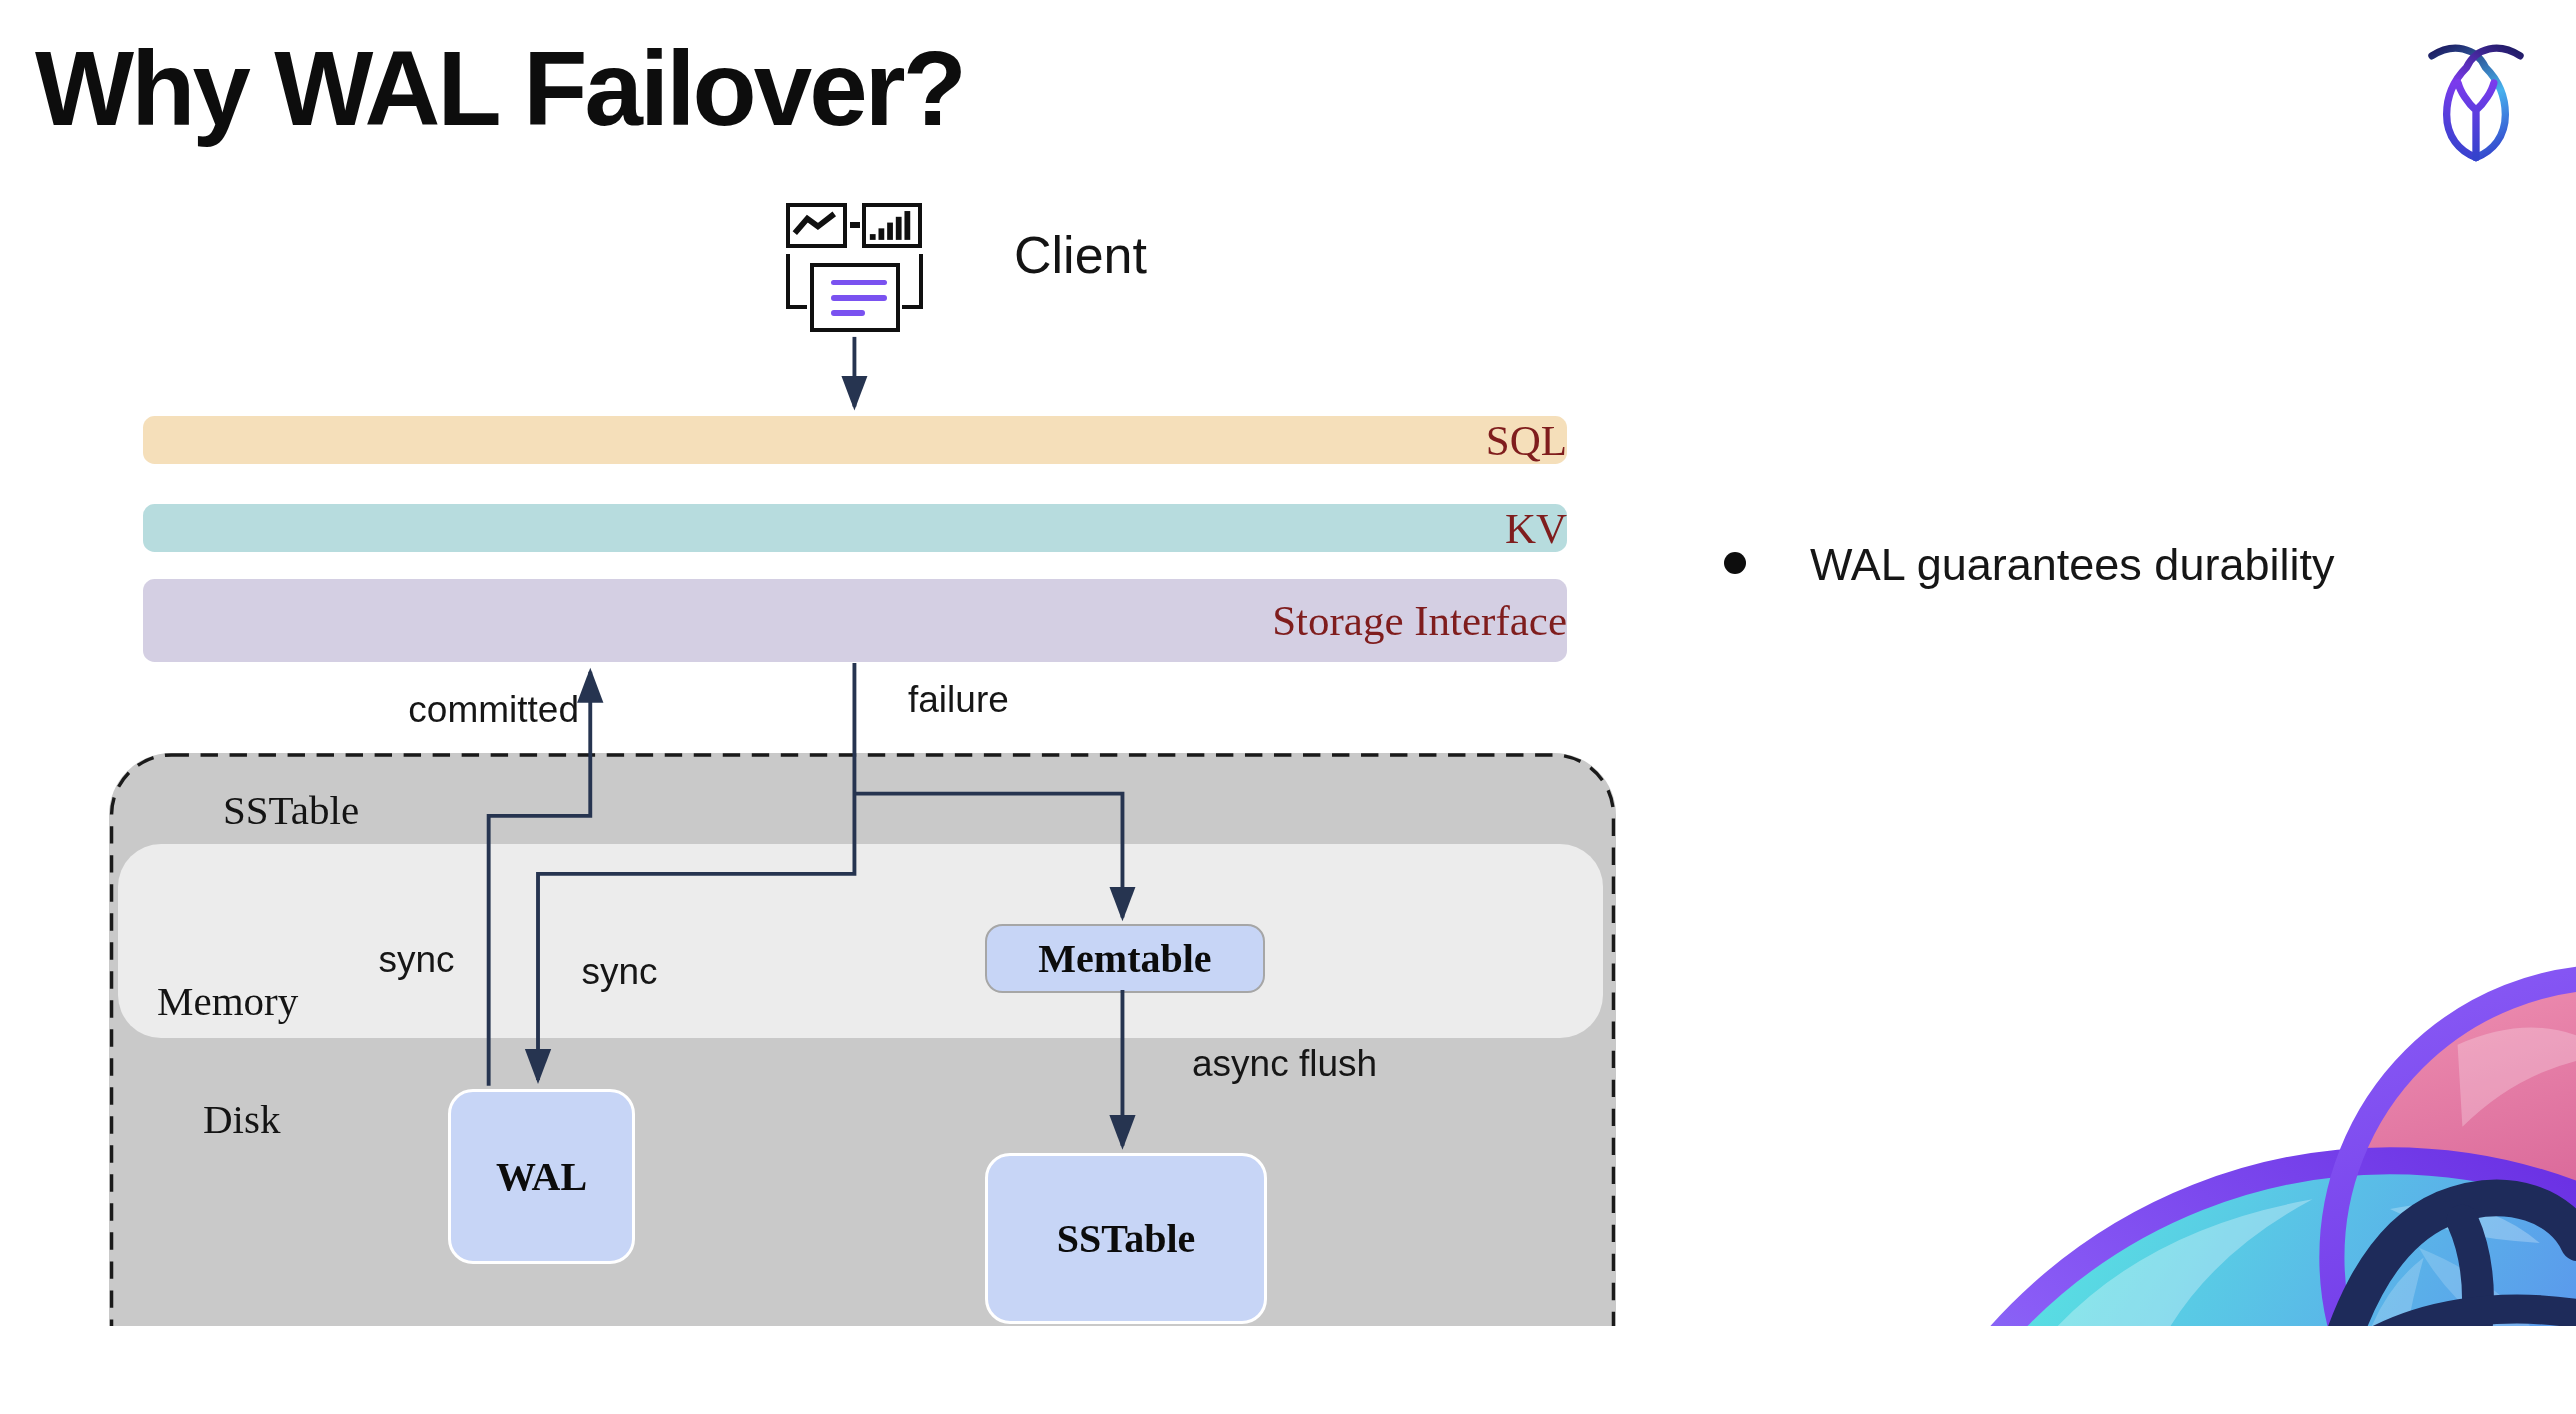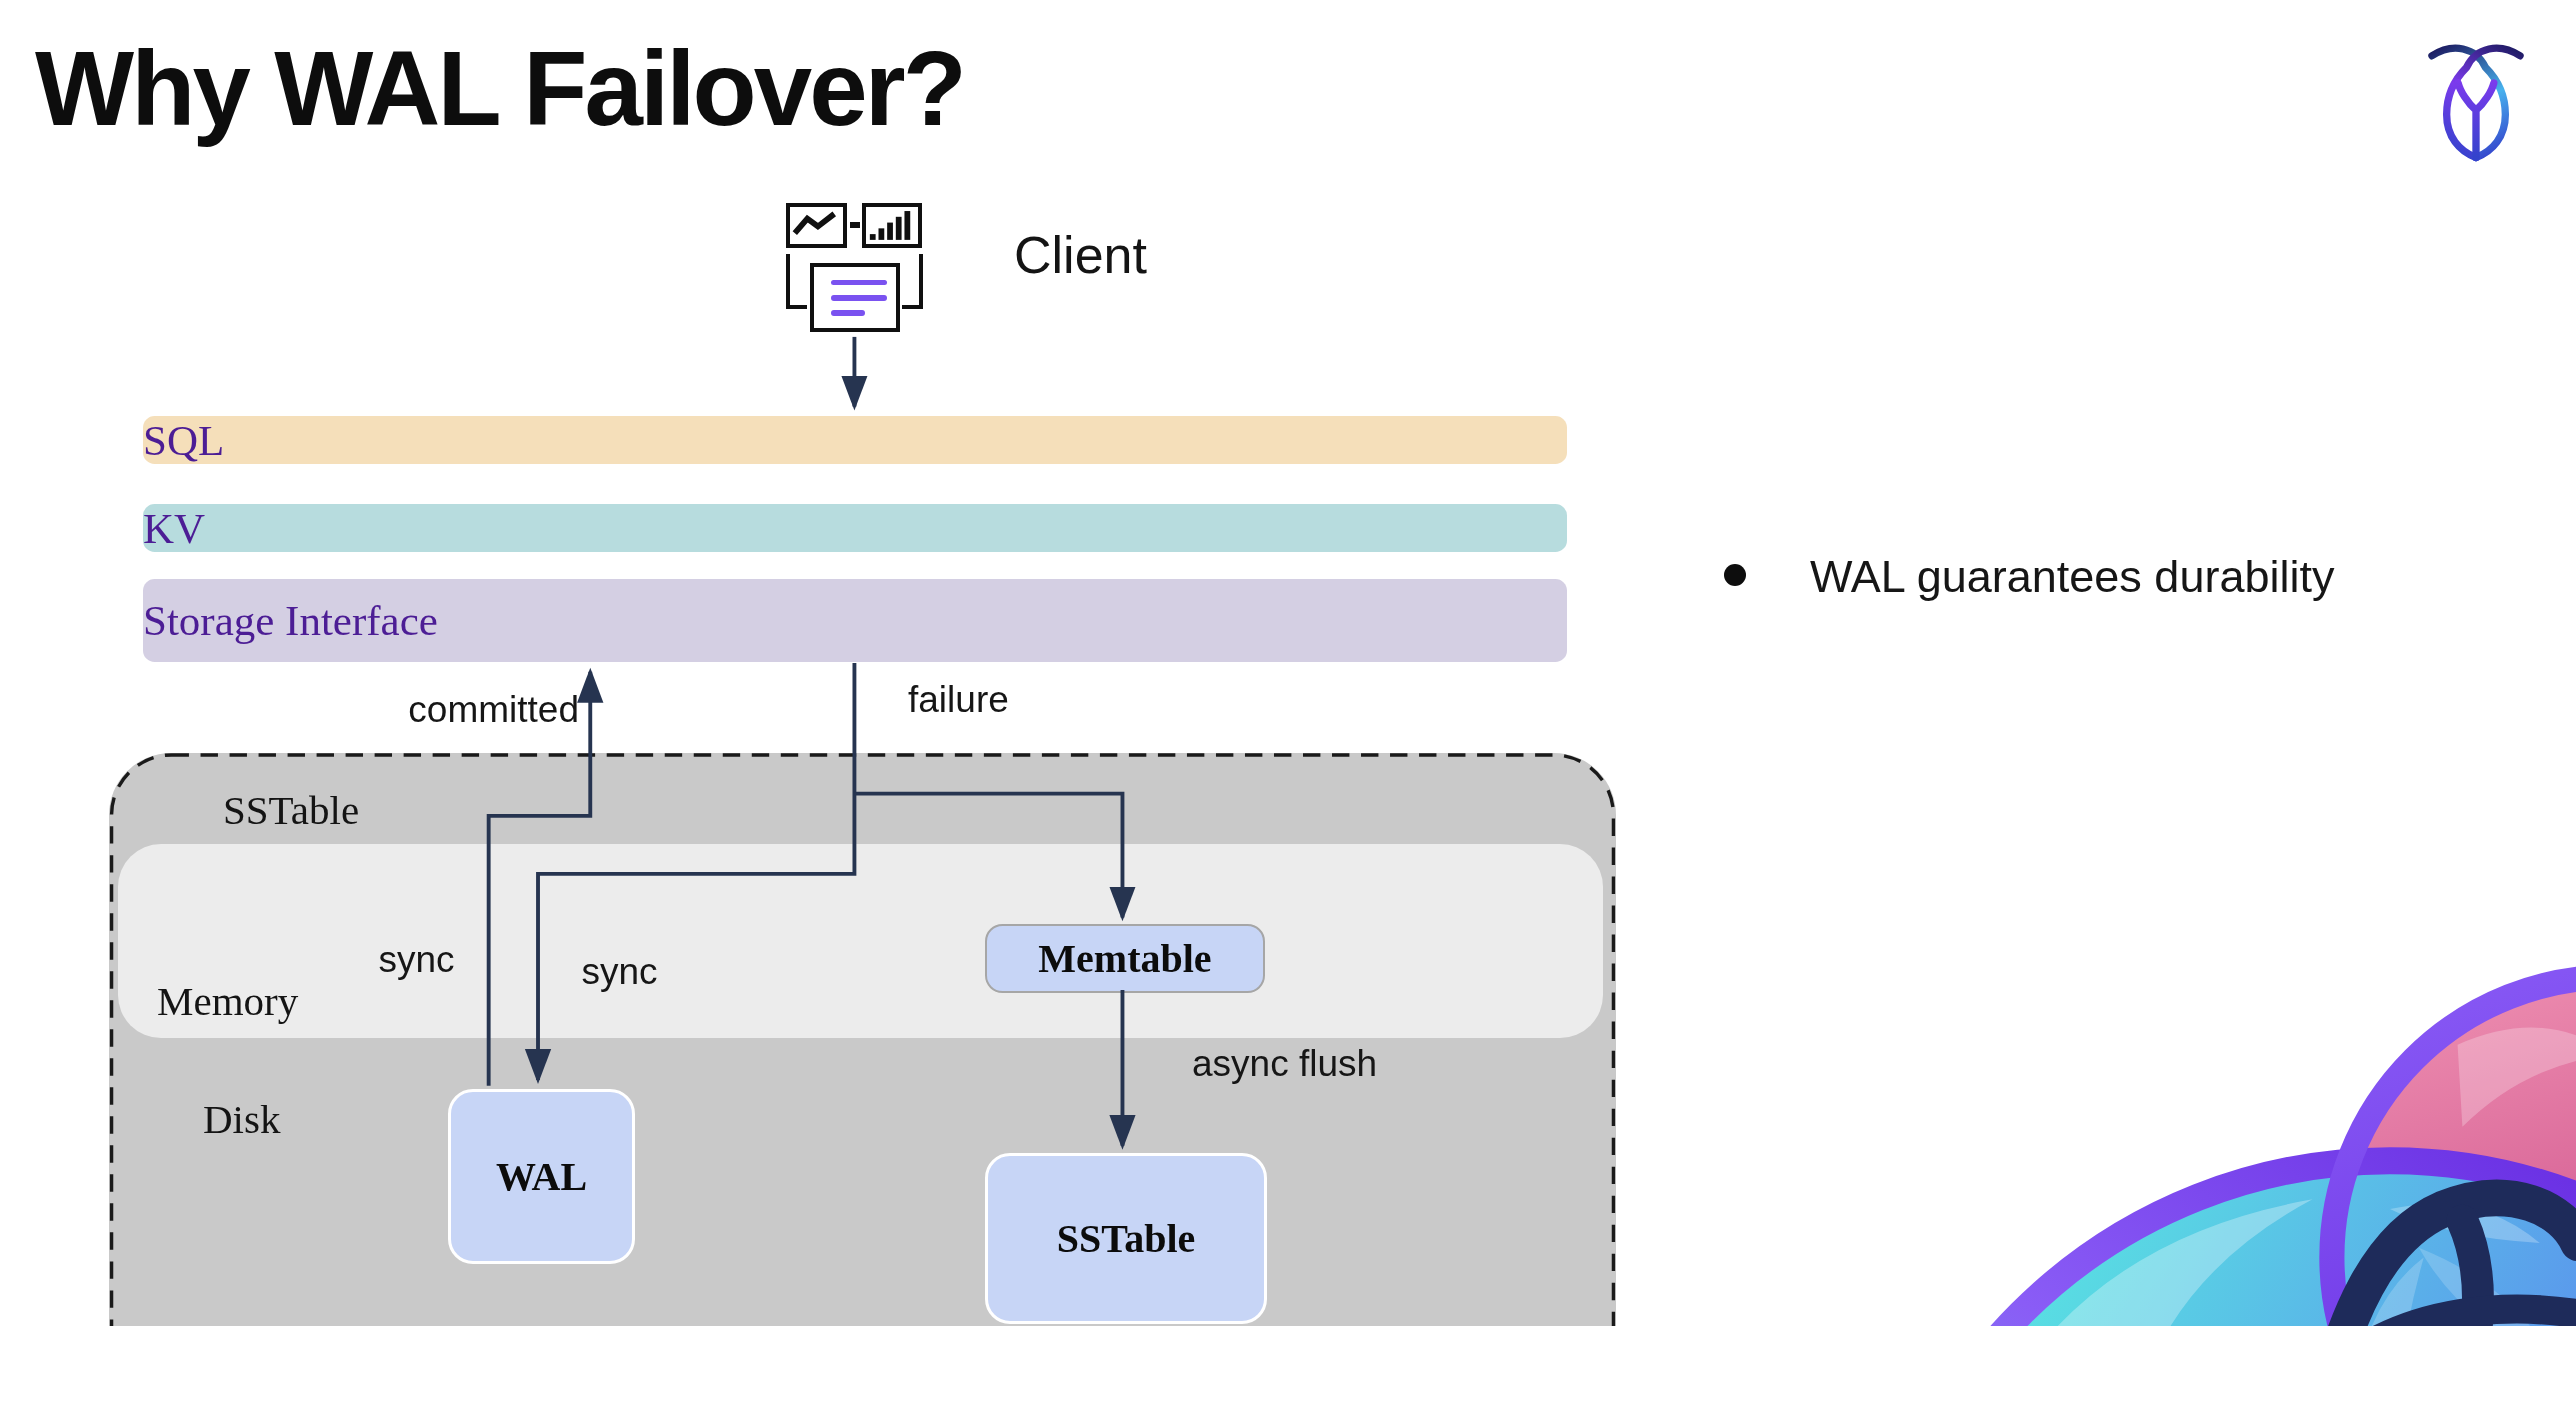--- a/index.html
+++ b/index.html
@@ -11,22 +11,22 @@
 
   
   .title{
     left:35px; top:29px; font-size:105px; font-weight:bold; letter-spacing:-2.9px;
     color:#0d0d0d; white-space:nowrap;
   }
 
   
   .layer{
     left:143px; width:1424px; border-radius:11.6px;
-    display:flex; align-items:center; justify-content:flex-start;
-    font-family:"Liberation Serif", serif; font-size:43px; color:#4c1d95;
+    display:flex; align-items:center; justify-content:flex-end;
+    font-family:"Liberation Serif", serif; font-size:43px; color:#7f1d1d;
   }
   .layer-sql{top:416px; height:48px;}
   .layer-kv{top:504px; height:48px;}
   .layer-storage{top:579px; height:83px;}
 
   
   .pebble{left:109px; top:753px; width:1507px; height:646px; border-radius:62px;}
   .memory{left:118px; top:844px; width:1485px; height:194px; border-radius:43px;}
   .zone-label{font-family:"Liberation Serif", serif; font-size:41px; color:#141414; white-space:nowrap;}
 
@@ -43,21 +43,21 @@
   .edge-label{font-size:37px; color:#161616; white-space:nowrap;}
 
   
   .cl-box{border:4.8px solid #101010; background:#fff; box-sizing:border-box;}
   .cl-bracket-l{left:786px; top:254px; width:21px; height:55px; border-left:4.8px solid #101010; border-bottom:4.8px solid #101010; box-sizing:border-box;}
   .cl-bracket-r{left:902px; top:254px; width:21px; height:55px; border-right:4.8px solid #101010; border-bottom:4.8px solid #101010; box-sizing:border-box;}
   .cl-doc-line{left:17.4px; border-radius:2.9px; height:5.8px;}
   .client-label{left:1014px; top:225px; font-size:52px; color:#141414;}
 
   
-  .bullets{left:1724px; top:534px; width:832px; display:flex; flex-direction:row; gap:60px;margin-top:12px;}
+  .bullets{left:1724px; top:534px; width:832px; display:flex; flex-direction:row; gap:60px;}
   .bullet-item{display:flex; align-items:flex-start; gap:64px;}
   .bullet-dot{width:22px; height:22px; border-radius:50%; background:#0d0d0d; flex:0 0 auto; margin-top:18.4px;}
   .bullet-text{font-size:45px; line-height:61px; color:#161616; white-space:pre-line;}
 </style>
 </head>
 <body>
 
 <div class="slide">
 
   <div class="abs title">Why WAL Failover?</div>

